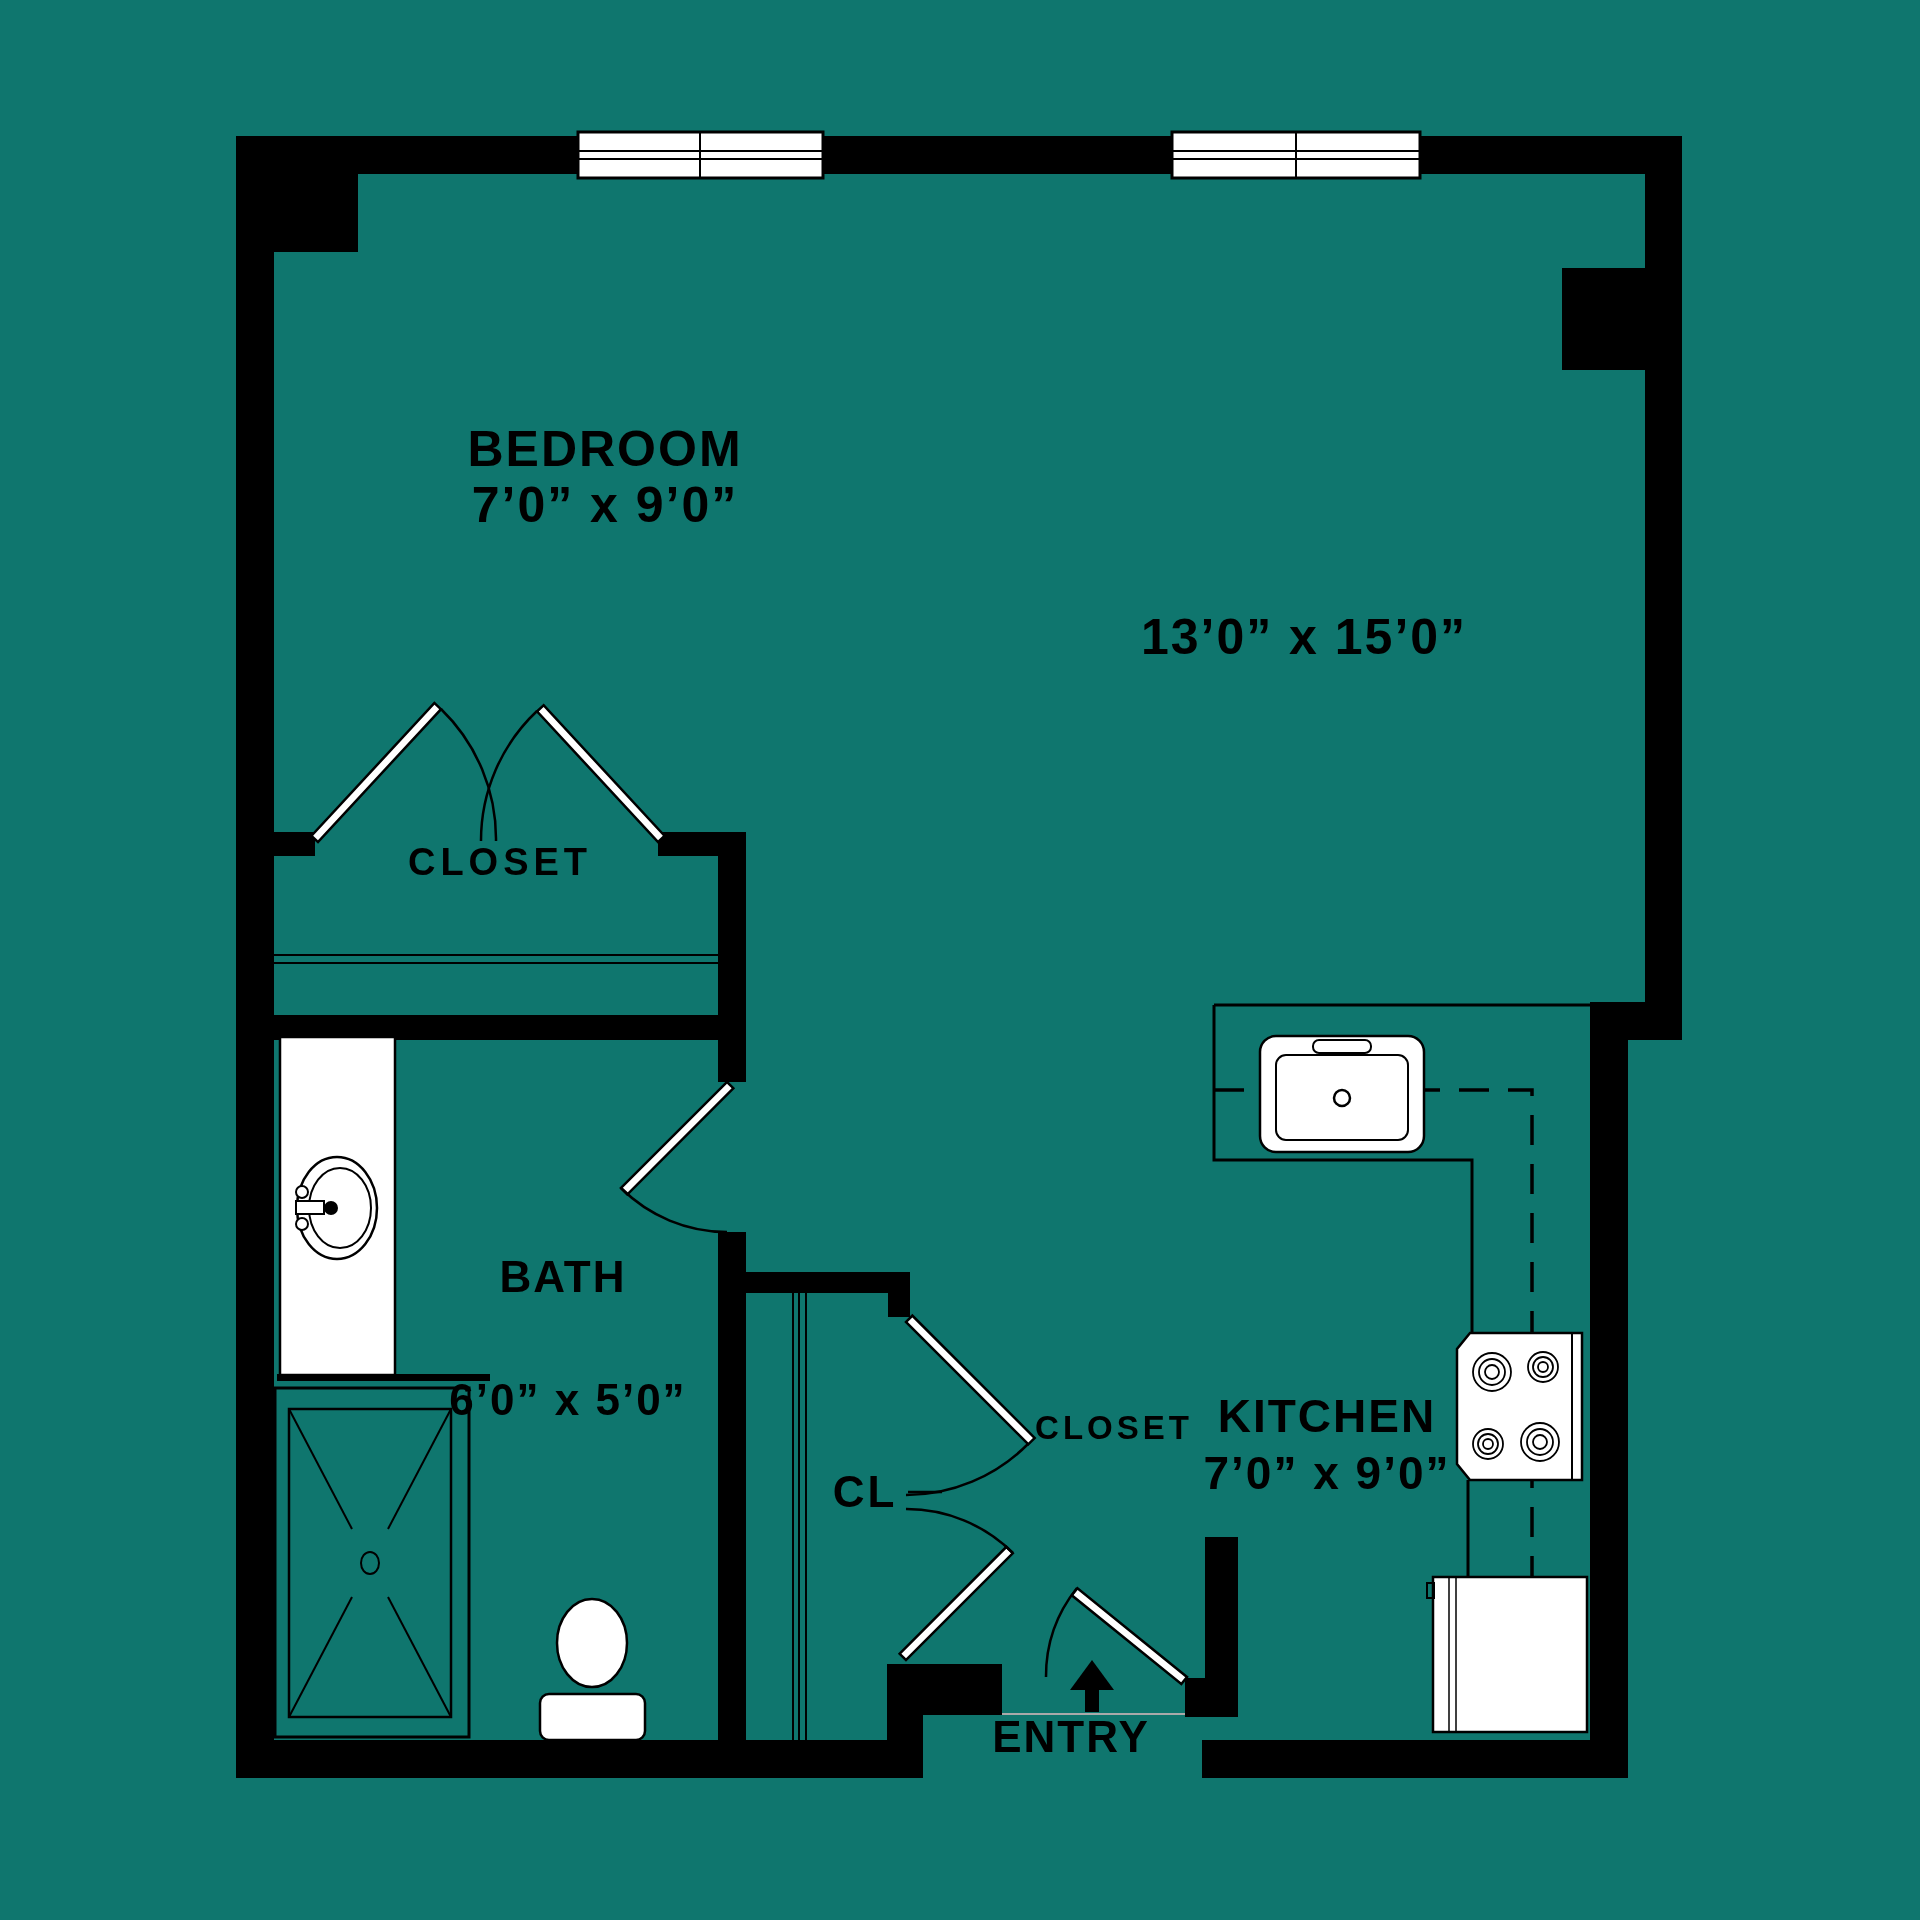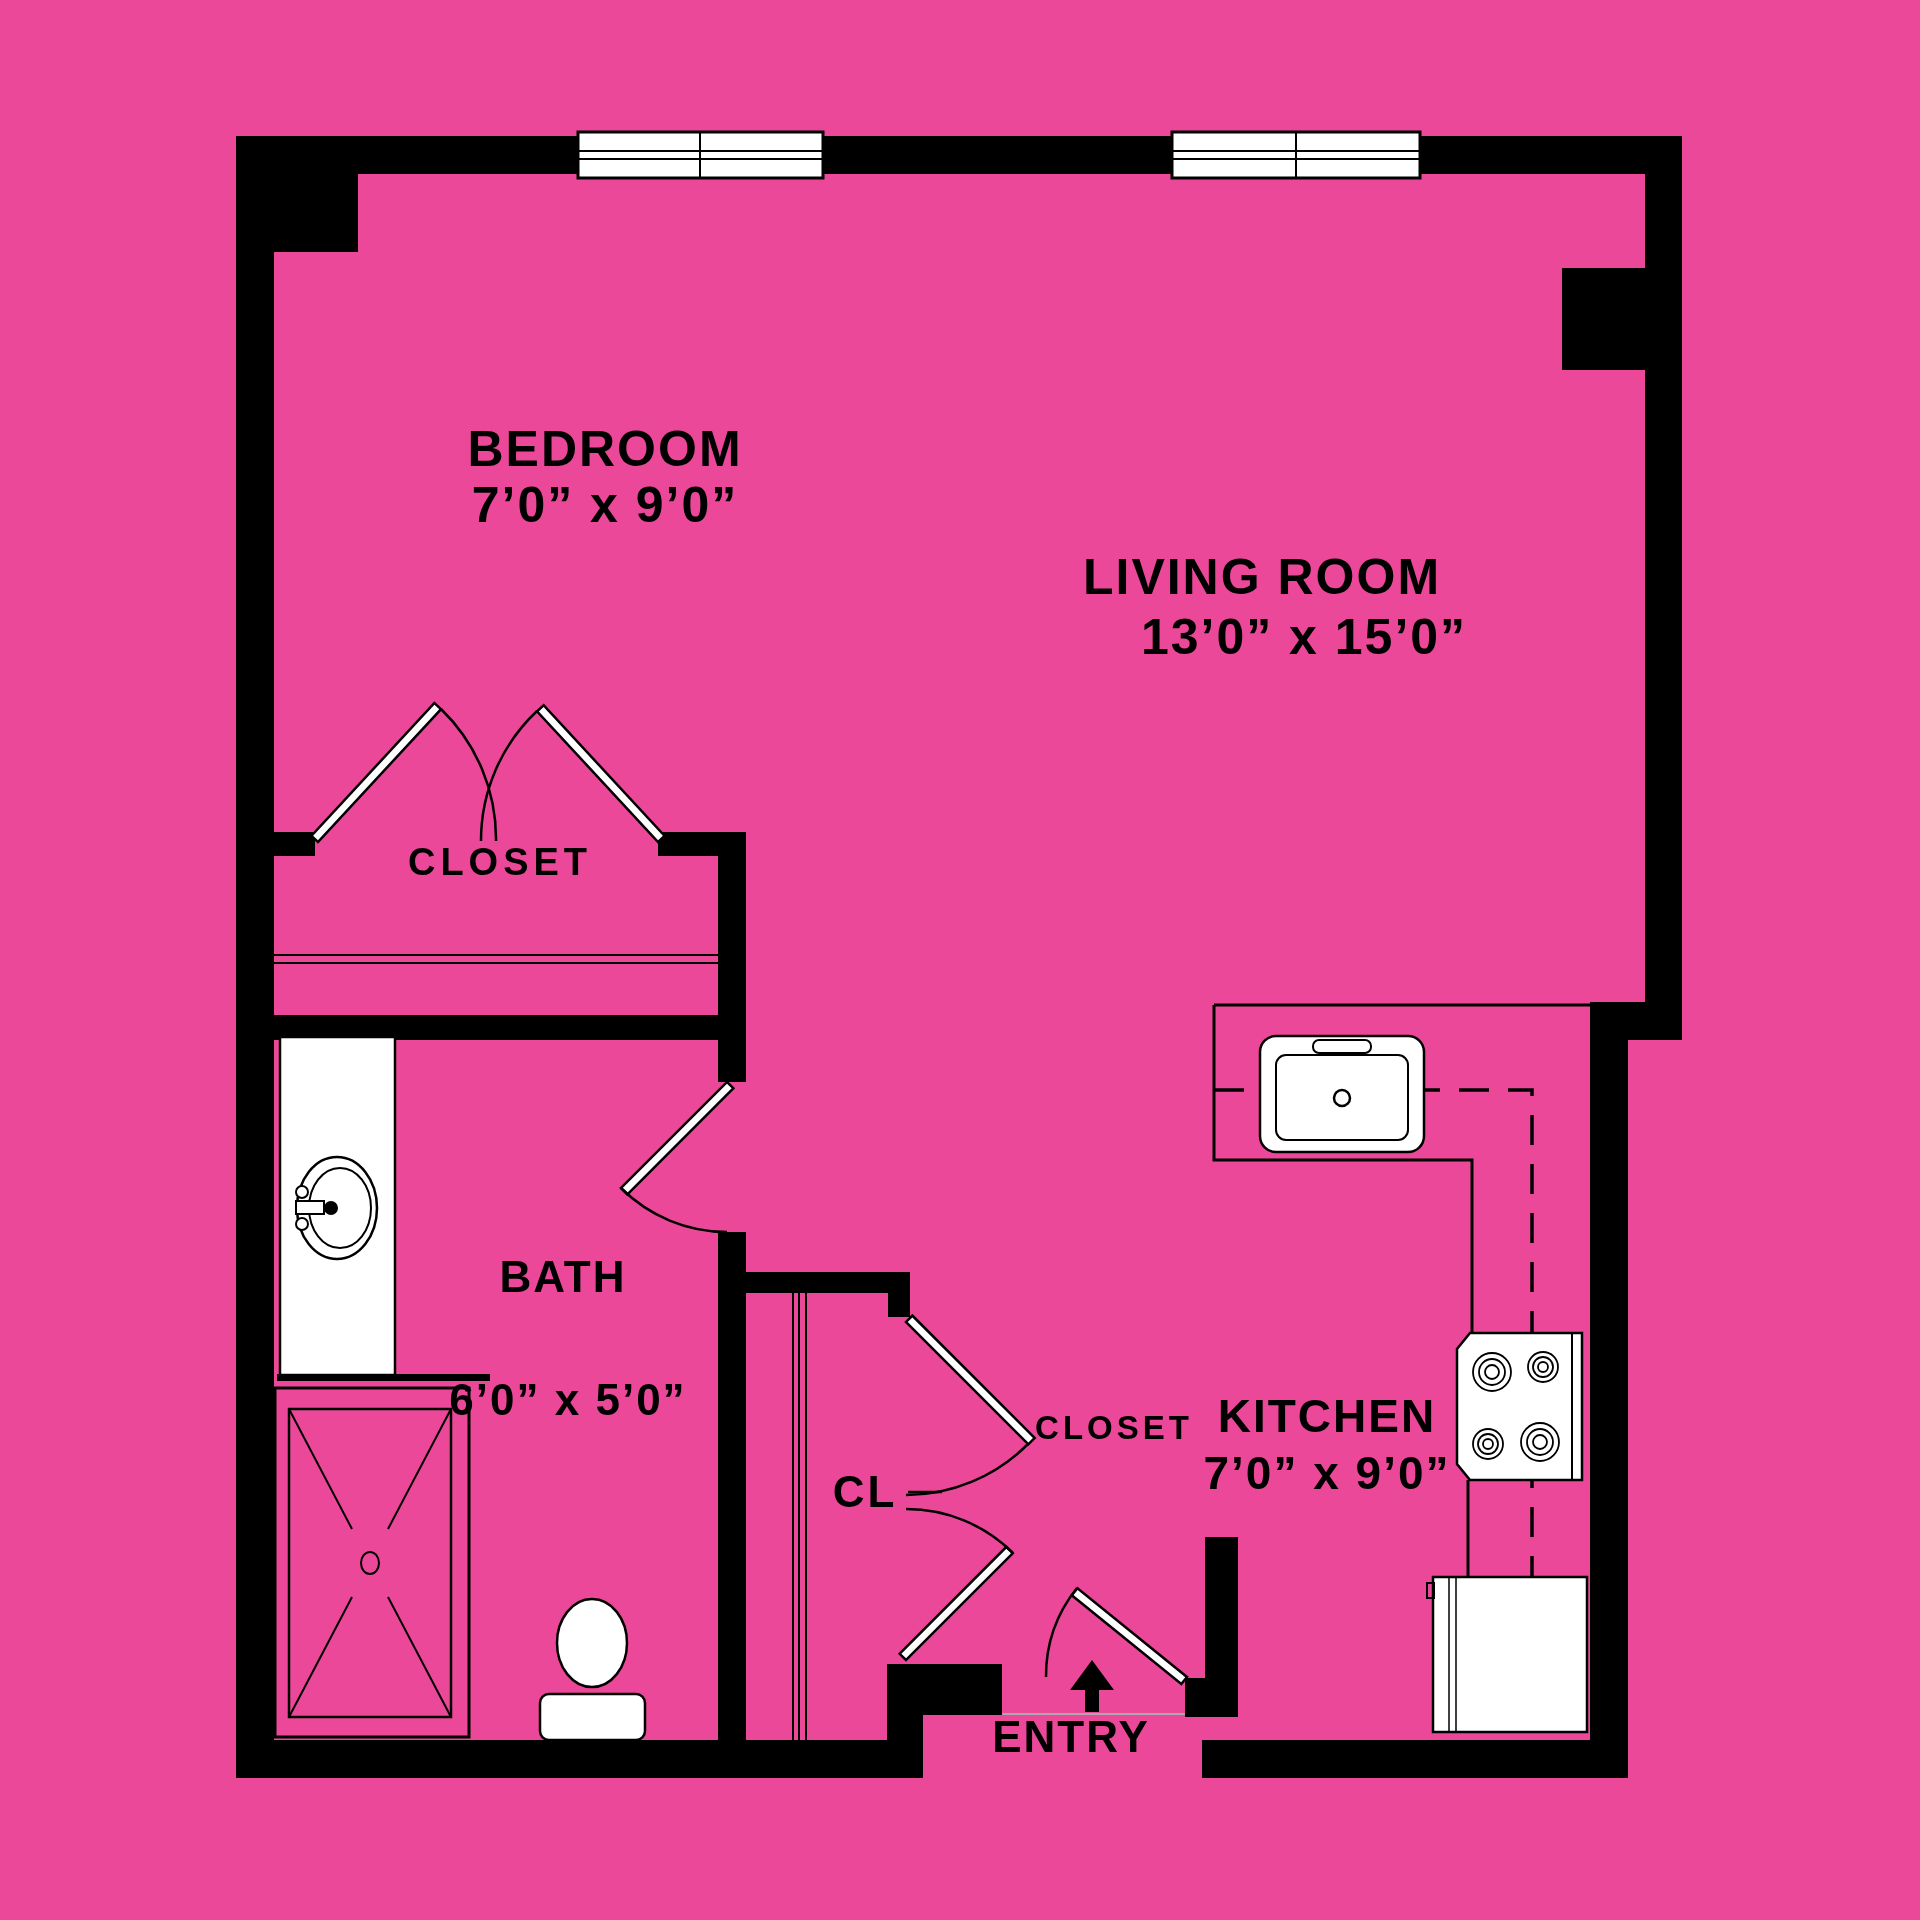--- a/index.html
+++ b/index.html
@@ -1,19 +1,19 @@
 <!DOCTYPE html>
 <html><head>
 <meta charset="utf-8">
 <style>
   html,body{margin:0;padding:0;background:#ffffff;}
   .plan{
     position:relative;
     width:1920px;height:1920px;
-    background:#ec4899;
+    background:#0f766e;
     font-family:"Liberation Sans", sans-serif;
     overflow:hidden;
   }
   .plan svg{position:absolute;left:0;top:0;}
   .lbl{
     position:absolute;
     transform:translate(-50%,-50%);
     font-weight:bold;
     color:#000;
     white-space:nowrap;
@@ -196,21 +196,20 @@
 
     <g fill="#000">
       <polygon points="1092,1660 1070,1690 1114,1690"></polygon>
       <rect x="1085" y="1686" width="14" height="26"></rect>
     </g>
   </svg>
 
   <div class="lbl size-xl" style="left:605px;top:449px;">BEDROOM</div>
   <div class="lbl size-xl" style="left:605px;top:505px;">7’0” x 9’0”</div>
 
-  <div class="lbl size-xl" style="left:1262px;top:577px;">LIVING ROOM</div>
   <div class="lbl size-xl" style="left:1304px;top:637px;">13’0” x 15’0”</div>
 
   <div class="lbl size-sm" style="left:500px;top:862px;text-align:right;">CLOSET</div>
 
   <div class="lbl size-md" style="left:563px;top:1277px;">BATH</div>
   <div class="lbl size-md" style="left:568px;top:1352px;margin-top:48px;">6’0” x 5’0”</div>
 
   <div class="lbl size-xs" style="left:1114px;top:1427px;">CLOSET</div>
   <div class="lbl size-cl" style="left:865px;top:1492px;">CL</div>
 

